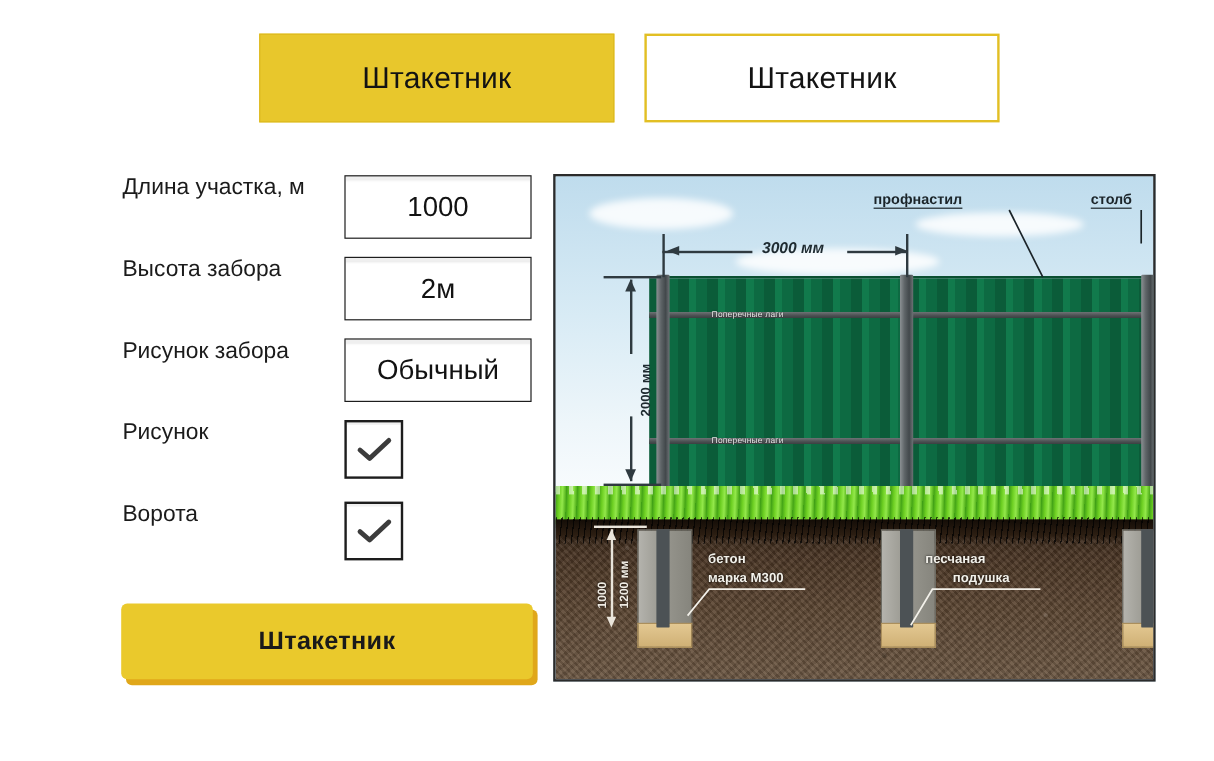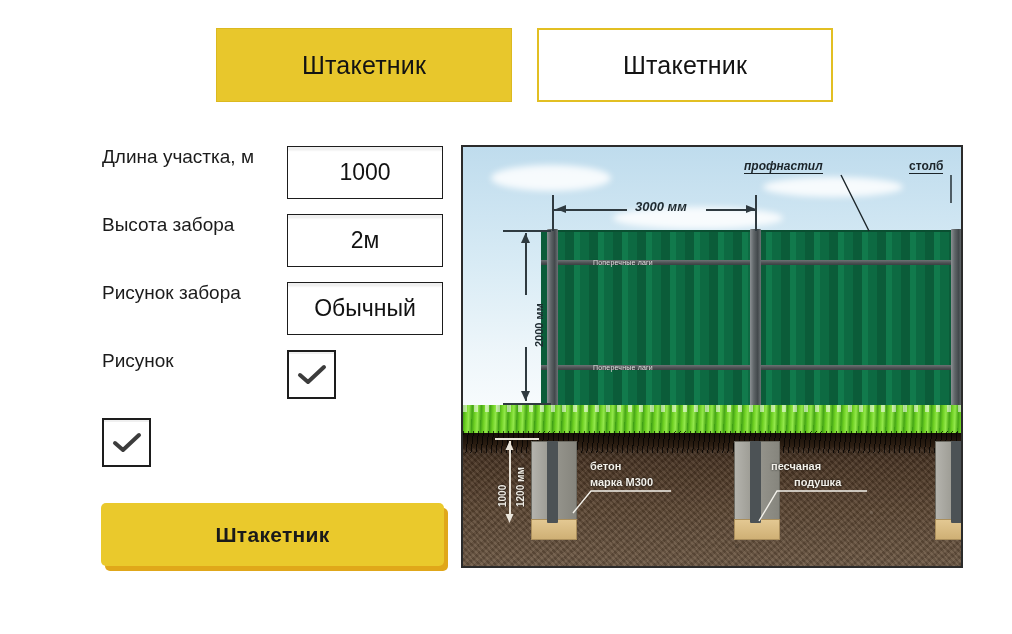--- a/index.html
+++ b/index.html
@@ -287,20 +287,21 @@
   <div class="row">
     <div class="row-label">Рисунок</div>
     <div class="checkbox">
       <svg width="30" height="24" viewBox="0 0 30 24">
         <path d="M3 12 L11 19 L27 4" stroke="#3c3c3c" stroke-width="4" fill="none" stroke-linecap="round" stroke-linejoin="round"></path>
       </svg>
     </div>
   </div>
 
   <div class="row">
+    <div class="row-label">Ворота</div>
     <div class="checkbox">
       <svg width="30" height="24" viewBox="0 0 30 24">
         <path d="M3 12 L11 19 L27 4" stroke="#3c3c3c" stroke-width="4" fill="none" stroke-linecap="round" stroke-linejoin="round"></path>
       </svg>
     </div>
   </div>
 </div>
 
 <button class="calc-btn">Штакетник</button>
 
@@ -367,21 +368,21 @@
 
   <div class="dim-line dim-h" style="left:32px; top:291px; width:44px; background:#eae5db;"></div>
   <div class="dim-line dim-v" style="left:46px; top:294px; height:76px; background:#eae5db;"></div>
   <svg style="position:absolute; left:38px; top:292px; width:18px; height:86px; overflow:visible;">
     <polygon points="8.5,2 4.5,11 12.5,11" fill="#eae5db"></polygon>
     <polygon points="8.5,84 4.5,75 12.5,75" fill="#eae5db"></polygon>
   </svg>
   <div class="dim-text dim-soil" style="left:52px; top:360px;">1200 мм</div>
   <div class="dim-text dim-soil" style="left:34px; top:360px;">1000</div>
 
-  <div class="callout callout-dark" style="left:281px; top:12px;font-style:italic;">профнастил</div>
+  <div class="callout callout-dark" style="left:265px; top:12px;">профнастил</div>
   <svg class="leader" style="left:278px; top:26px; width:130px; height:62px; overflow:visible;">
     <path class="leader-dark" d="M100,2 L128,58" stroke="#1b2429" stroke-width="1.4" fill="none"></path>
   </svg>
 
   <div class="callout callout-dark" style="left:446px; top:12px;">столб</div>
   <svg class="leader" style="left:444px; top:26px; width:60px; height:62px; overflow:visible;">
     <path class="leader-dark" d="M44,2 L44,30" stroke="#1b2429" stroke-width="1.4" fill="none"></path>
   </svg>
 
   <div class="callout callout-light" style="left:127px; top:313px;">бетон</div>

